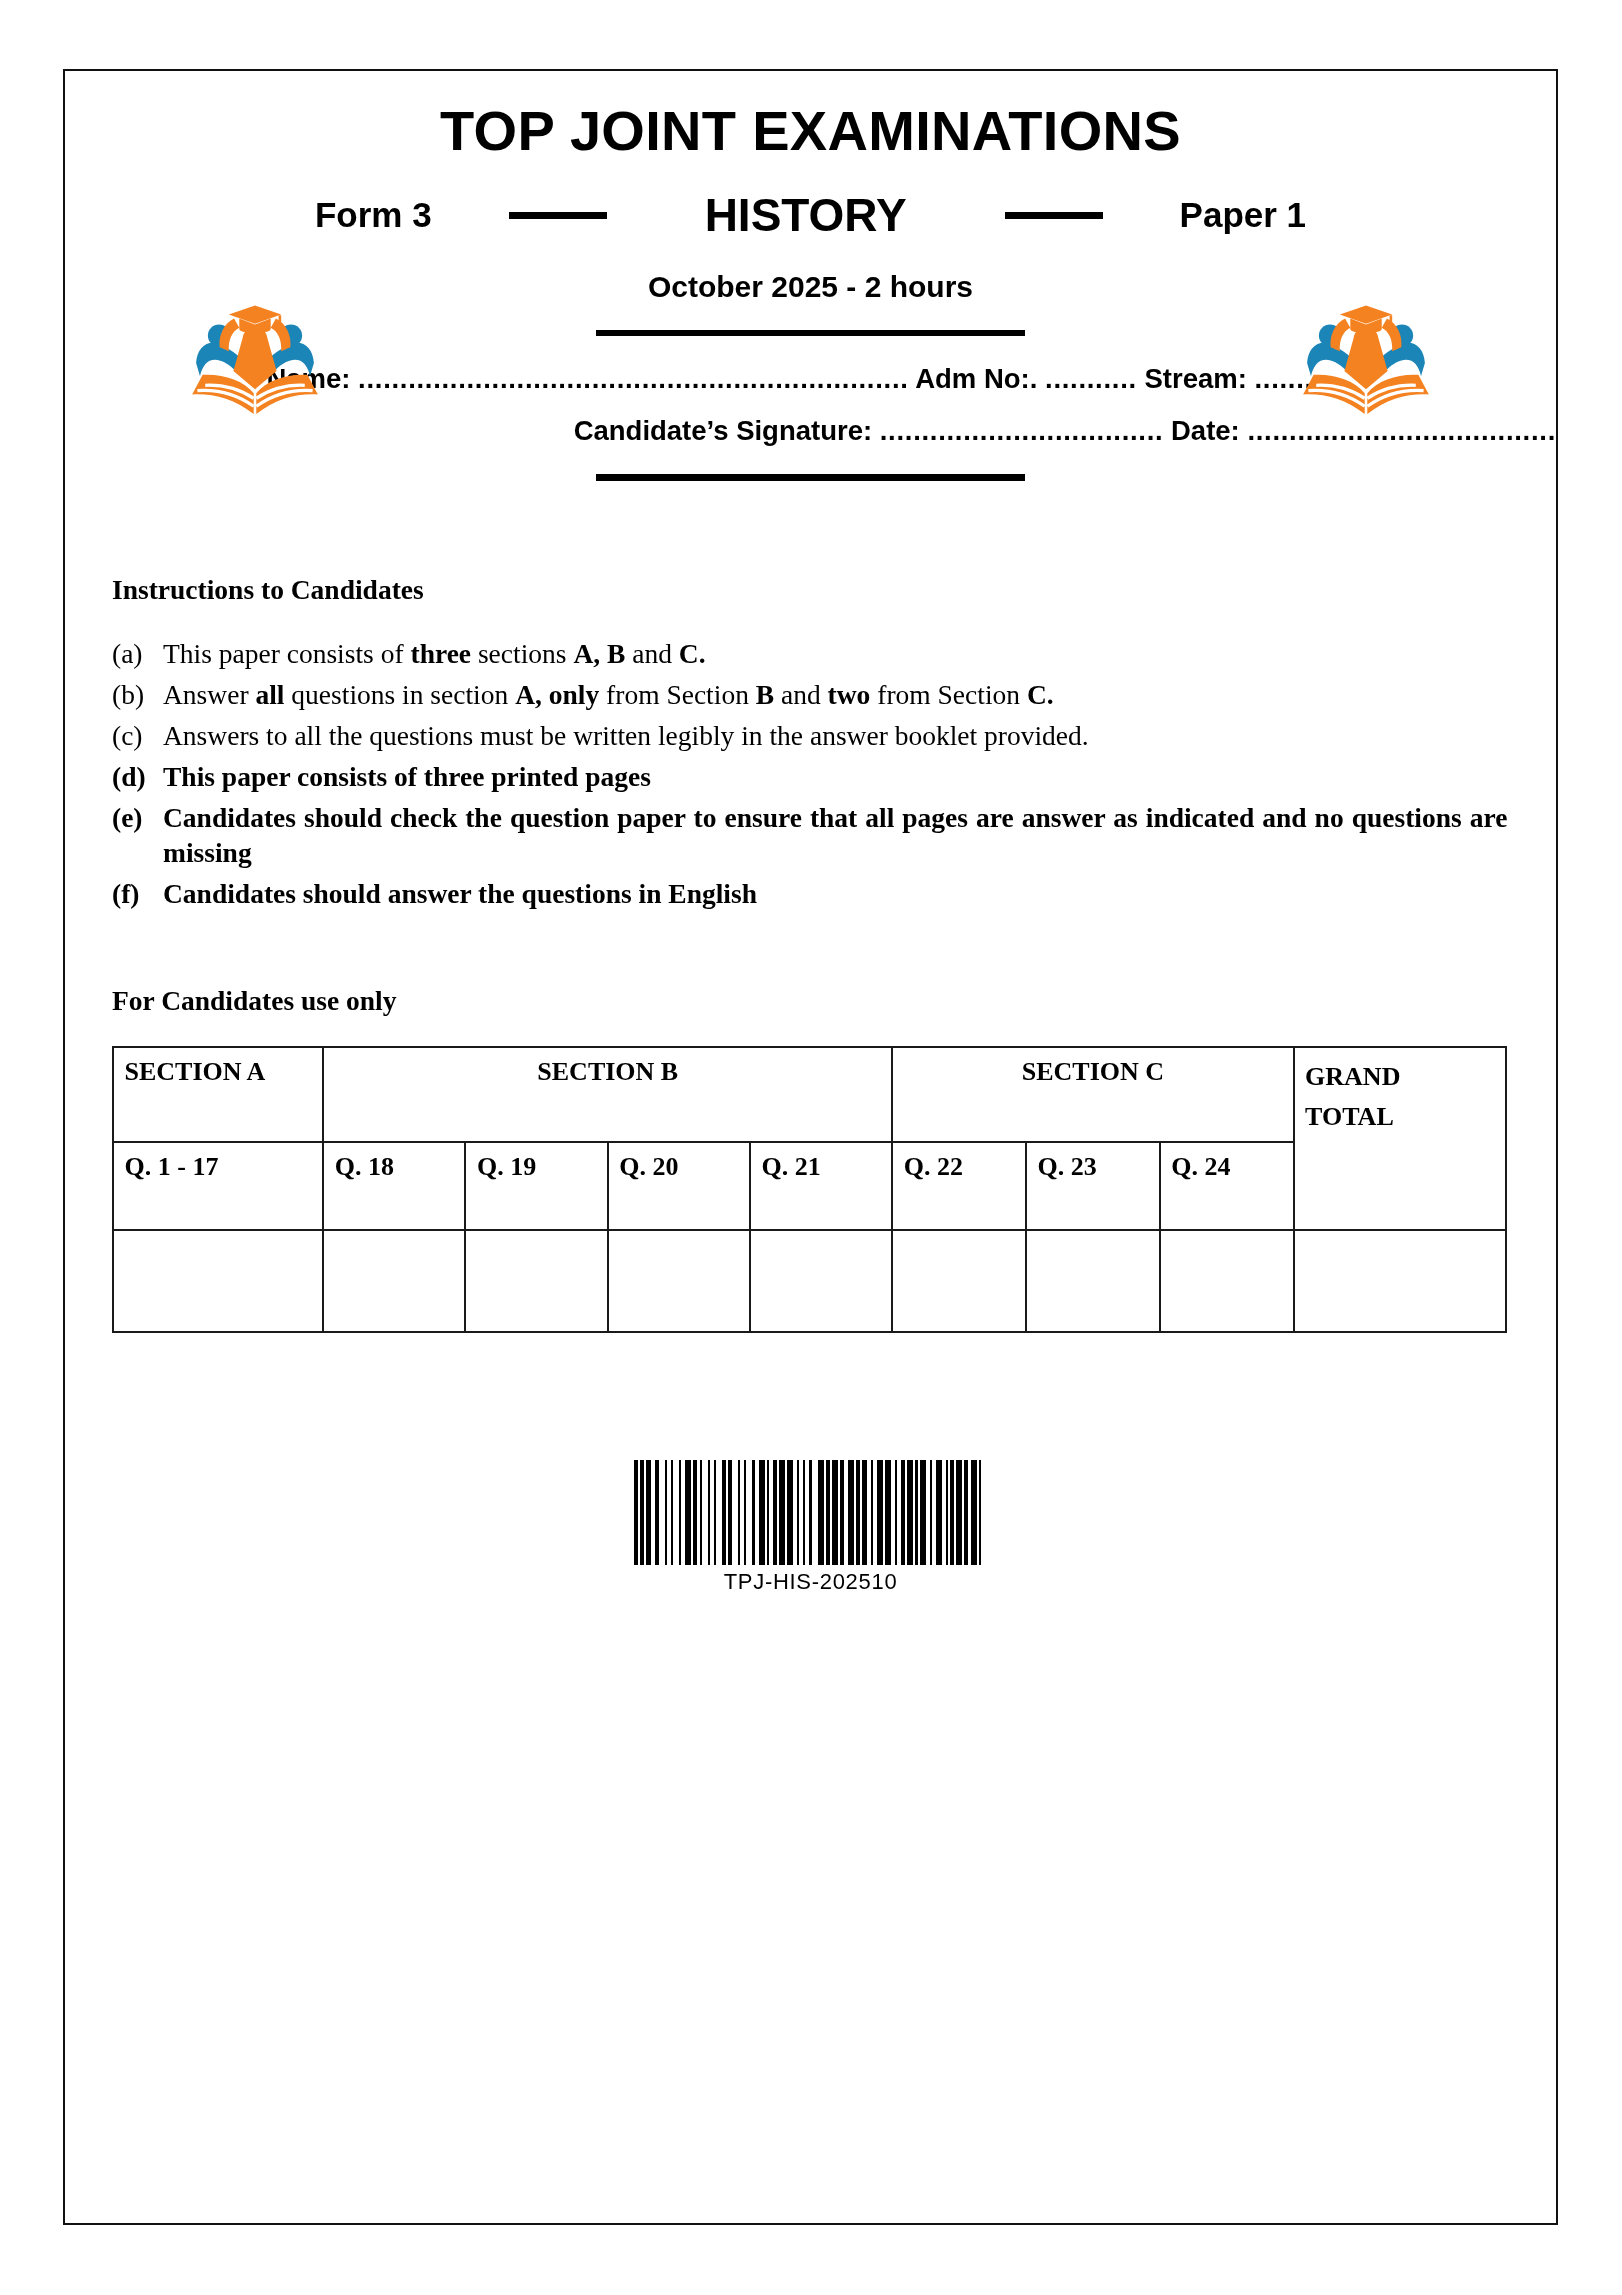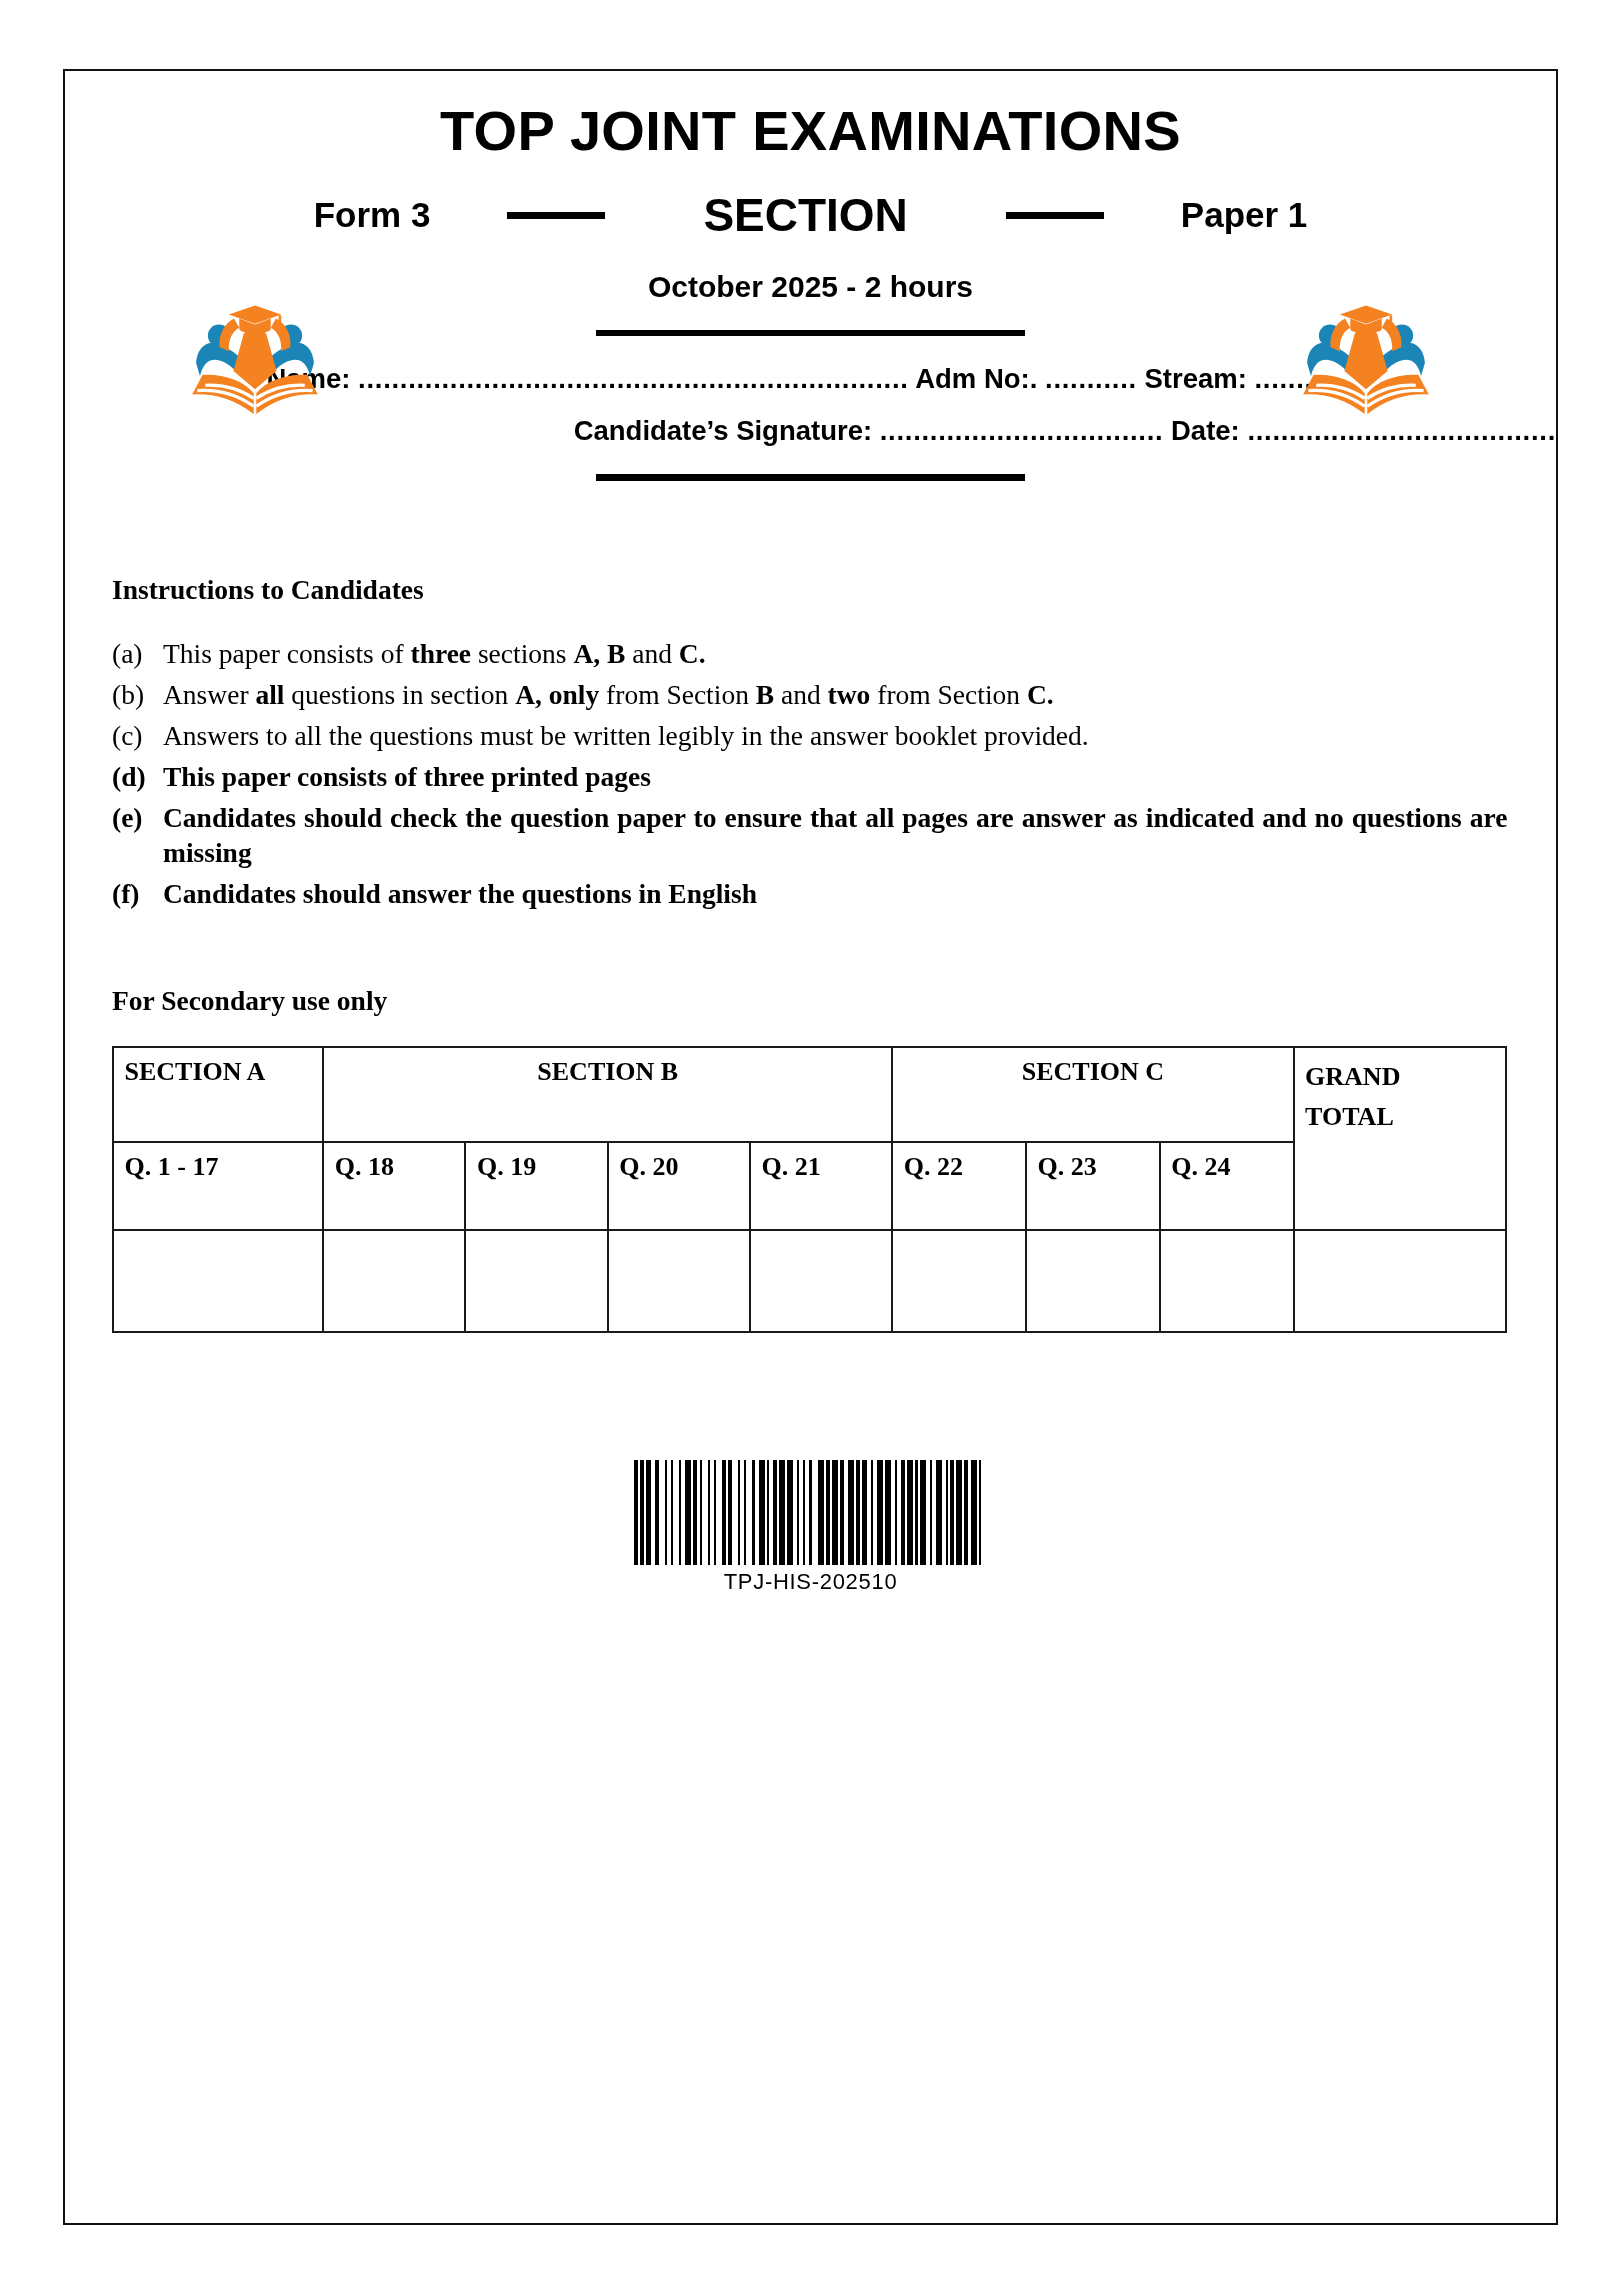--- a/index.html
+++ b/index.html
@@ -230,21 +230,21 @@
 
     <div class="masthead">
       <div class="exam-title">TOP JOINT EXAMINATIONS</div>
     </div>
 
     <div class="subject-band">
       <span class="form-label">Form 3</span>
       <span class="band-gap-a"></span>
       <span class="dash-rule"></span>
       <span class="band-gap-b"></span>
-      <span class="subject-name">SECTION</span>
+      <span class="subject-name">HISTORY</span>
       <span class="band-gap-c"></span>
       <span class="dash-rule"></span>
       <span class="band-gap-d"></span>
       <span class="paper-label">Paper 1</span>
     </div>
 
     <div class="logo logo-left">
       <svg viewBox="0 0 220 200" width="144" height="131" xmlns="http://www.w3.org/2000/svg" aria-hidden="true">
 
         <circle cx="55" cy="68" r="17" fill="#1b85b8"></circle>
@@ -346,21 +346,21 @@
         </div>
 
         <div class="instr-item bold">
           <span class="instr-marker">(f)</span>
           <span class="instr-text">Candidates should answer the questions in English</span>
         </div>
 
       </div>
     </div>
 
-    <div class="examiners-heading">For Secondary use only</div>
+    <div class="examiners-heading">For Candidates use only</div>
 
     <div class="table-wrap">
       <table class="marks">
         <colgroup>
           <col style="width:198px">
           <col style="width:134px">
           <col style="width:134px">
           <col style="width:134px">
           <col style="width:134px">
           <col style="width:126px">

